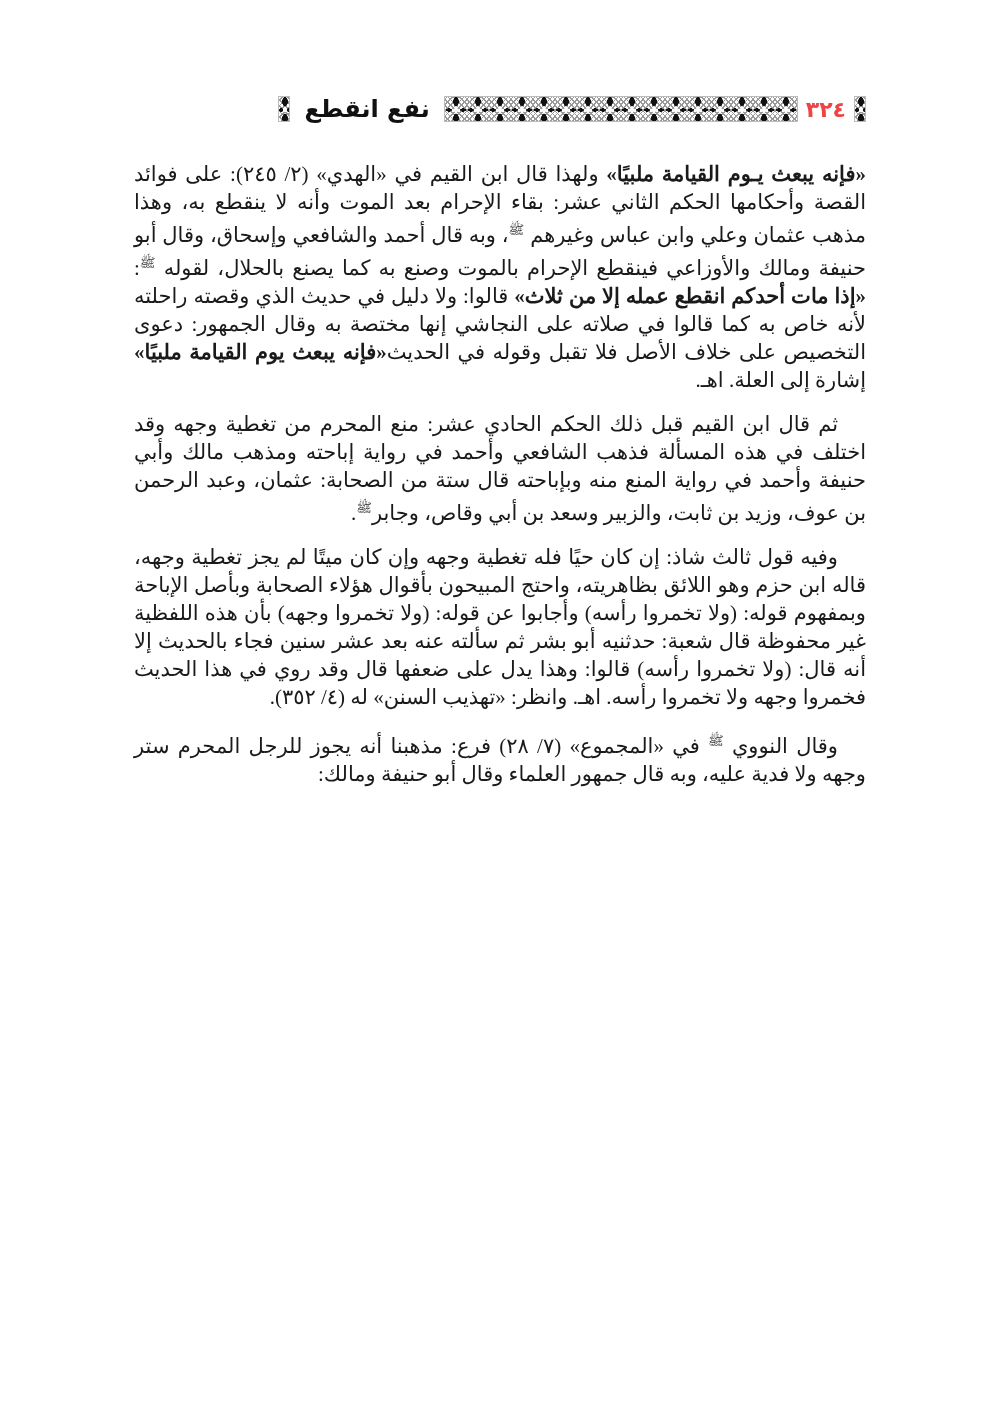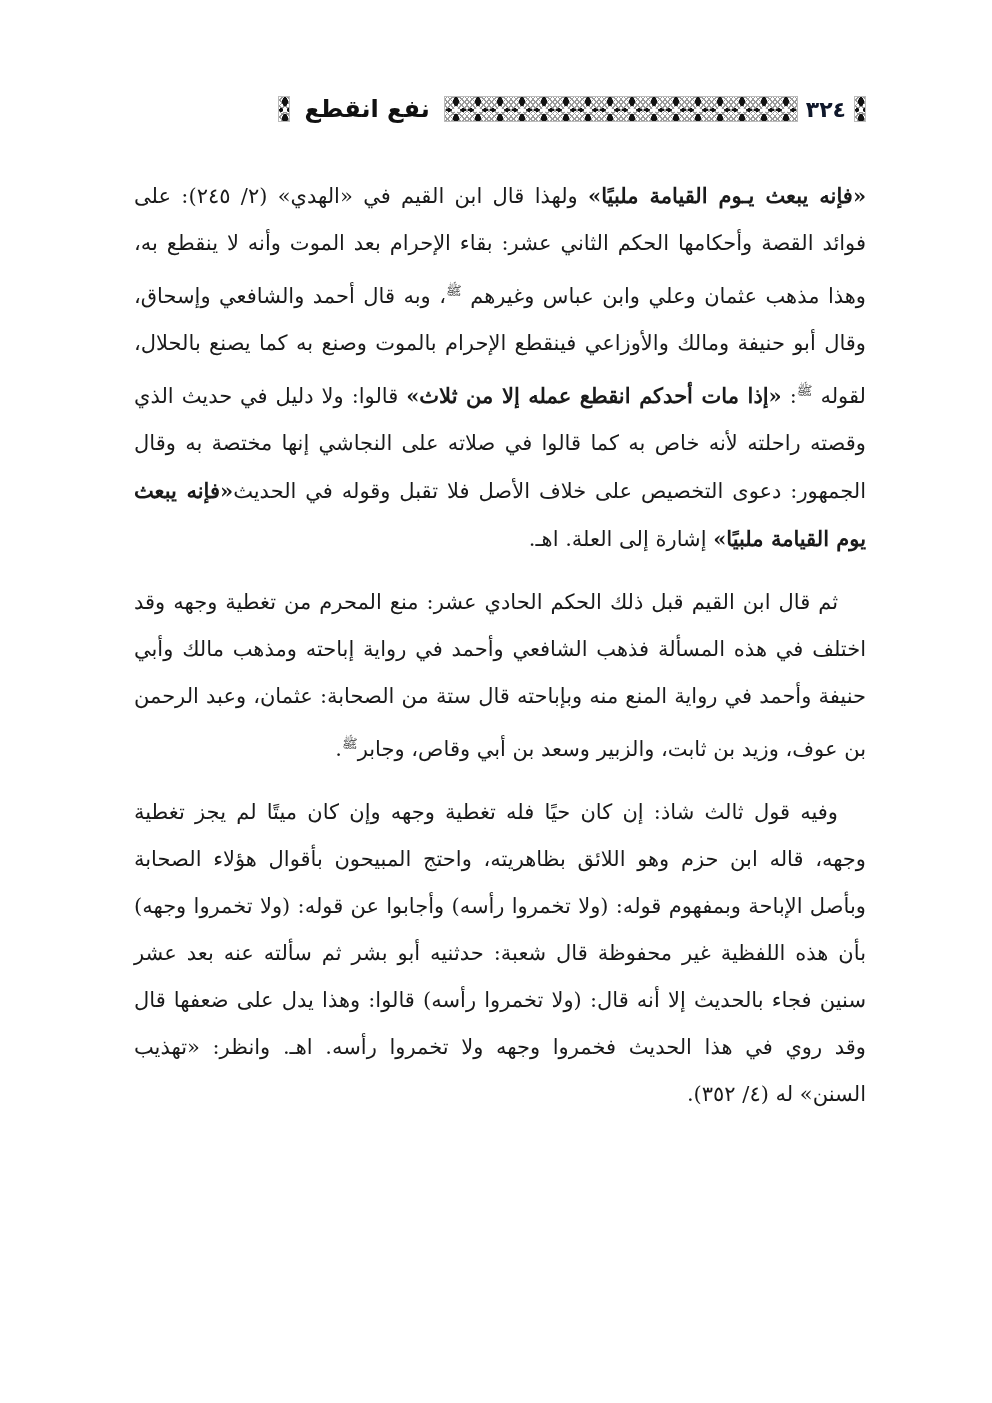--- a/index.html
+++ b/index.html
@@ -27,32 +27,32 @@
         repeating-linear-gradient(45deg, #9a9a9a 0 1px, transparent 1px 4px),
         repeating-linear-gradient(-45deg, #9a9a9a 0 1px, transparent 1px 4px);
       background-size: 22px 26px;
       border: 1px solid #bbb;
       box-sizing: border-box;
     }
     .orn.small { width: 12px; background-size: 12px 26px; }
     .orn.long { width: 354px; }
     .page-number {
       font-family: "DejaVu Sans", sans-serif; font-weight: bold; font-size: 22px;
-      margin: 7px 8px; color: #0f172a;
+      margin: 7px 8px; color: #ef4444;
     }
     .book-title {
       font-family: "DejaVu Sans", sans-serif; font-weight: bold; font-size: 24px;
       margin: 0 14px 0 14px; color: #111;
     }
 
     
     .content {
-      position: absolute; left: 134px; top: 172px; width: 732px;
+      position: absolute; left: 134px; top: 160px; width: 732px;
       direction: rtl; text-align: justify; text-align-last: right;
-      font-size: 21px; line-height: 47px;
+      font-size: 21px; line-height: 28px; font-family: Liberation Serif, serif;
     }
     .para { margin: 0 0 16px 0; }
     .para.indent { text-indent: 28px; }
     b { font-weight: bold; }
     .honor { font-size: 13px; vertical-align: super; }
   </style>
 </head>
 <body>
 
 <div class="page">
@@ -62,15 +62,16 @@
     <span class="page-number">٣٢٤</span>
     <span class="orn long"></span>
     <span class="book-title">نفع انقطع</span>
     <span class="orn small"></span>
   </div>
 
   <div class="content" id="content">
       <p class="para"><b>«فإنه يبعث يـوم القيامة ملبيًا»</b><span> ولهذا قال ابن القيم في «الهدي» (٢/ ٢٤٥): على فوائد القصة وأحكامها الحكم الثاني عشر: بقاء الإحرام بعد الموت وأنه لا ينقطع به، وهذا مذهب عثمان وعلي وابن عباس وغيرهم </span><span class="honor">ﷺ</span><span>، وبه قال أحمد والشافعي وإسحاق، وقال أبو حنيفة ومالك والأوزاعي فينقطع الإحرام بالموت وصنع به كما يصنع بالحلال، لقوله </span><span class="honor">ﷺ</span><span>: </span><b>«إذا مات أحدكم انقطع عمله إلا من ثلاث»</b><span> قالوا: ولا دليل في حديث الذي وقصته راحلته لأنه خاص به كما قالوا في صلاته على النجاشي إنها مختصة به وقال الجمهور: دعوى التخصيص على خلاف الأصل فلا تقبل وقوله في الحديث</span><b>«فإنه يبعث يوم القيامة ملبيًا»</b><span> إشارة إلى العلة. اهـ.</span></p>
       <p class="para indent"><span>ثم قال ابن القيم قبل ذلك الحكم الحادي عشر: منع المحرم من تغطية وجهه وقد اختلف في هذه المسألة فذهب الشافعي وأحمد في رواية إباحته ومذهب مالك وأبي حنيفة وأحمد في رواية المنع منه وبإباحته قال ستة من الصحابة: عثمان، وعبد الرحمن بن عوف، وزيد بن ثابت، والزبير وسعد بن أبي وقاص، وجابر</span><span class="honor">ﷺ</span><span>.</span></p>
       <p class="para indent"><span>وفيه قول ثالث شاذ: إن كان حيًا فله تغطية وجهه وإن كان ميتًا لم يجز تغطية وجهه، قاله ابن حزم وهو اللائق بظاهريته، واحتج المبيحون بأقوال هؤلاء الصحابة وبأصل الإباحة وبمفهوم قوله: (ولا تخمروا رأسه) وأجابوا عن قوله: (ولا تخمروا وجهه) بأن هذه اللفظية غير محفوظة قال شعبة: حدثنيه أبو بشر ثم سألته عنه بعد عشر سنين فجاء بالحديث إلا أنه قال: (ولا تخمروا رأسه) قالوا: وهذا يدل على ضعفها قال وقد روي في هذا الحديث فخمروا وجهه ولا تخمروا رأسه. اهـ. وانظر: «تهذيب السنن» له (٤/ ٣٥٢).</span></p>
+      <p class="para indent"><span>وقال النووي </span><span class="honor">ﷺ</span><span> في «المجموع» (٧/ ٢٨) فرع: مذهبنا أنه يجوز للرجل المحرم ستر وجهه ولا فدية عليه، وبه قال جمهور العلماء وقال أبو حنيفة ومالك:</span></p>
     </div>
 
 </div>
 
 </body></html>

